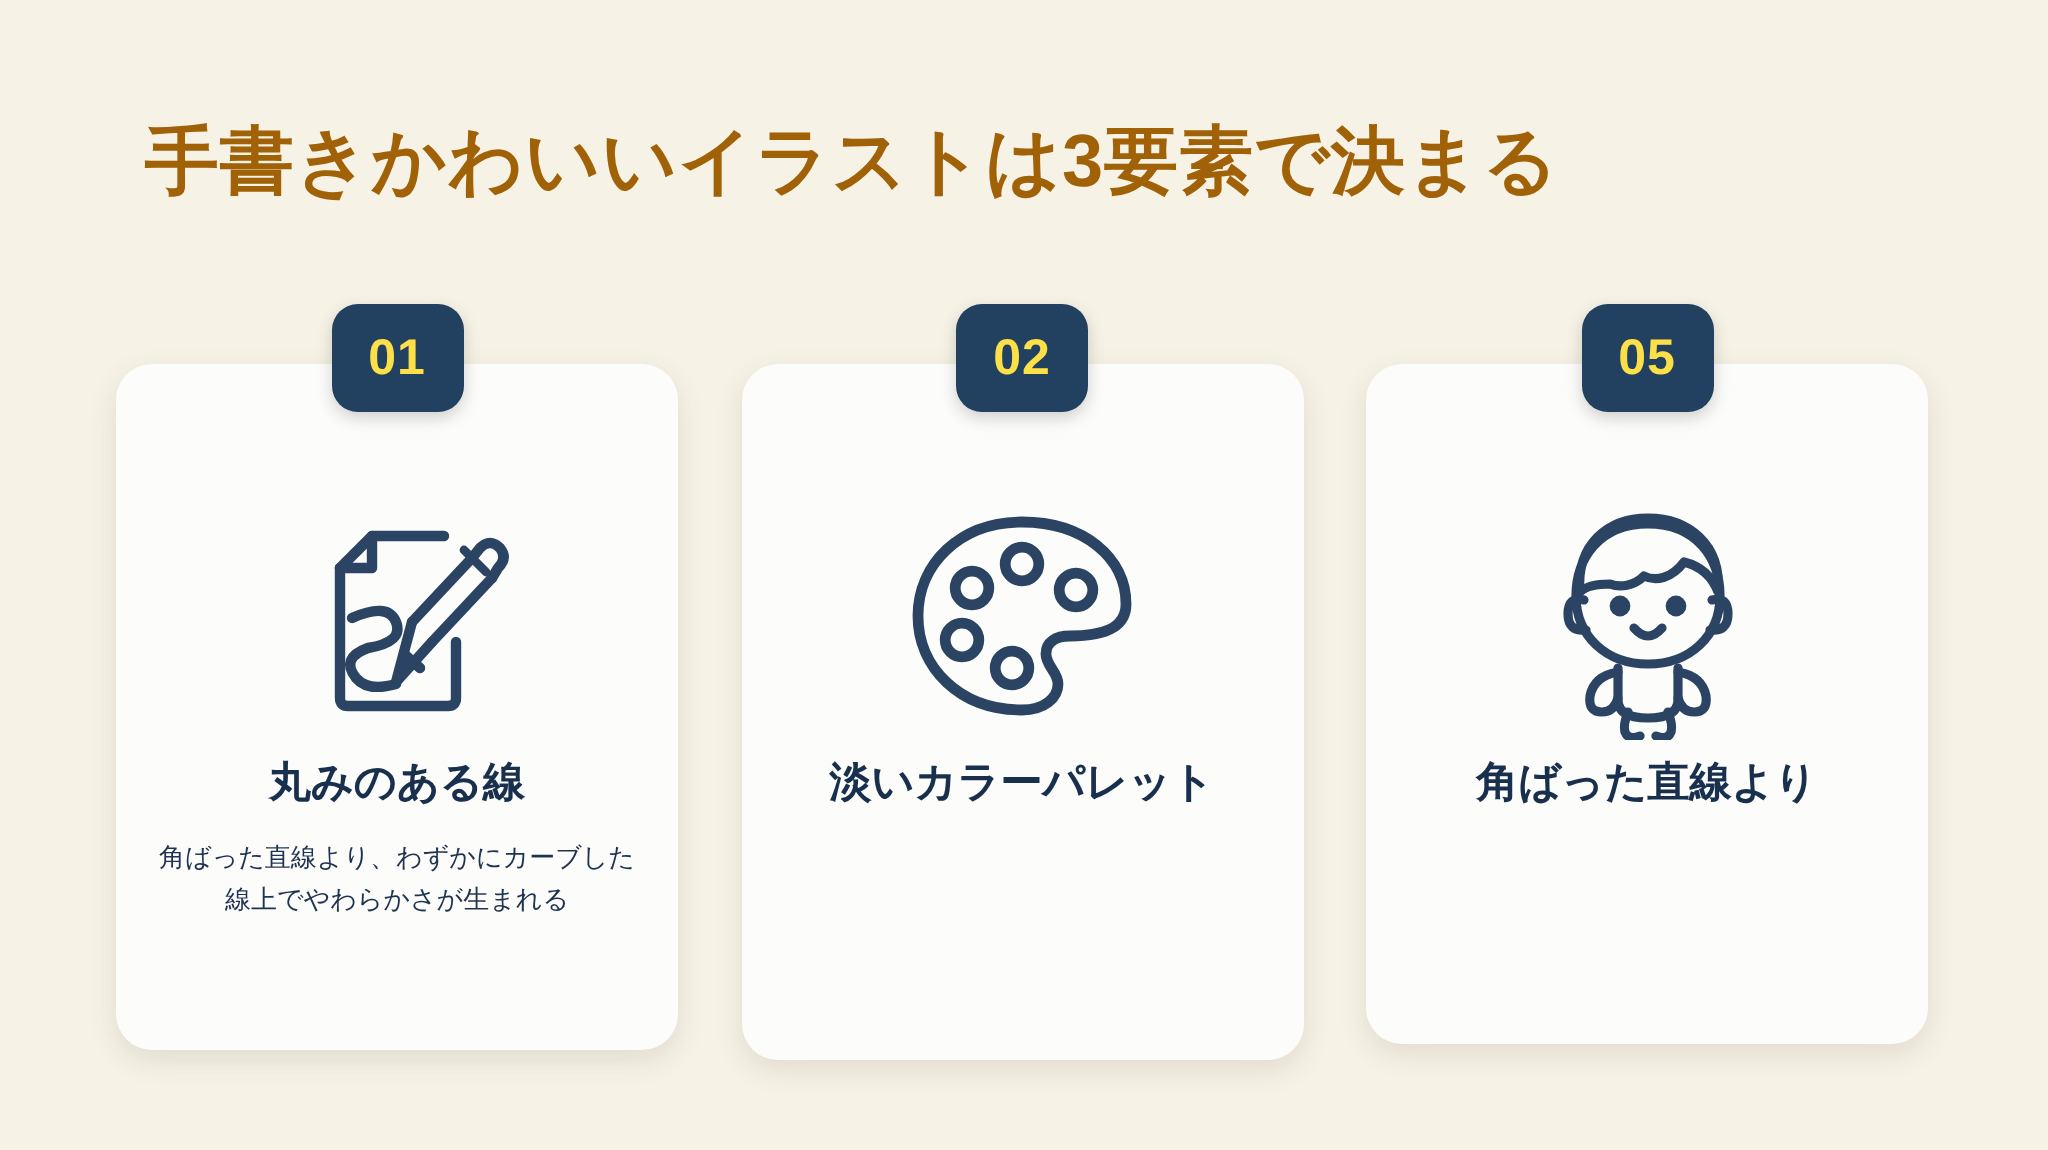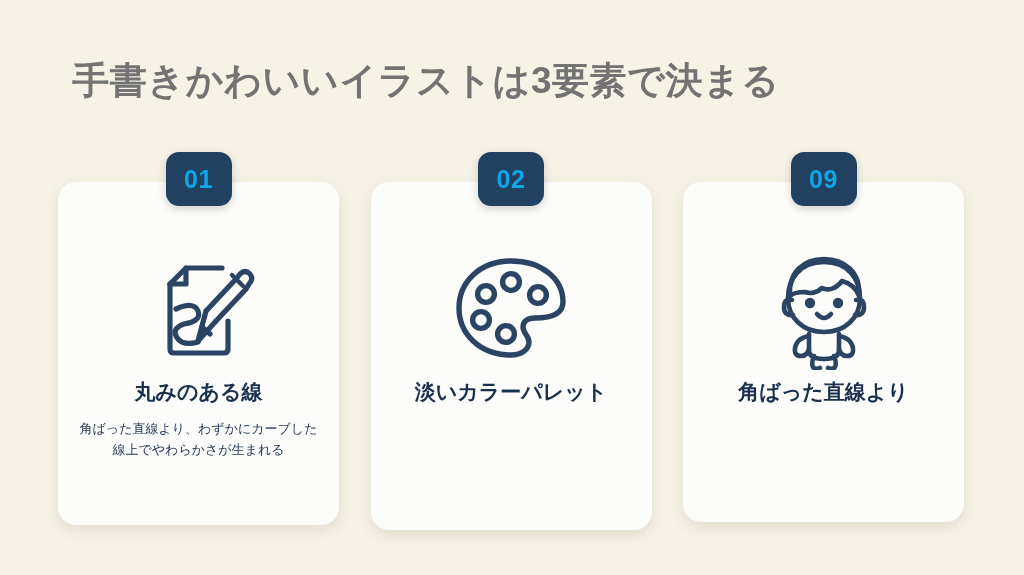--- a/index.html
+++ b/index.html
@@ -27,21 +27,21 @@
   
   .title {
     position: absolute;
     top: 58px;
     left: 0;
     width: 852px;
     text-align: center;
     font-size: 37px;
     font-weight: 700;
     letter-spacing: 0.5px;
-    color: #737373;
+    color: #a16207;
     line-height: 1.25;
     white-space: nowrap;
   }
 
   
   .cards {
     position: absolute;
     top: 182px;
     left: 58px;
     width: 906px;
@@ -70,21 +70,21 @@
     left: 50%;
     transform: translateX(-50%);
     width: 66px;
     height: 54px;
     background: #22405f;
     border-radius: 13px;
     box-shadow: 0 3px 8px rgba(60, 55, 40, 0.22);
     display: flex;
     align-items: center;
     justify-content: center;
-    color: #0ea5e9;
+    color: #fde047;
     font-size: 25px;
     font-weight: 700;
     letter-spacing: 0.5px;
   }
 
   
   .icon-wrap {
     height: 132px;
     display: flex;
     align-items: center;
@@ -175,21 +175,21 @@
           <circle cx="31" cy="68" r="8.4"></circle>
           <circle cx="56" cy="82" r="8.4"></circle>
         </svg>
       </div>
 
       <div class="card-heading">淡いカラーパレット</div>
 
     </div>
 
     <div class="card card--3">
-      <div class="badge">09</div>
+      <div class="badge">05</div>
 
       <div class="icon-wrap">
         <svg width="124" height="124" viewBox="0 0 124 124" fill="none" stroke="#2b4463" stroke-width="4.6" stroke-linecap="round" stroke-linejoin="round">
 
           <path d="M30 54 q-8 -2 -8 7 q0 9 9 8"></path>
           <path d="M94 54 q8 -2 8 7 q0 9 -9 8"></path>
 
           <path d="M62 16 C38 16 26 33 26 52 C26 72 41 86 62 86 C83 86 98 72 98 52 C98 33 86 16 62 16 Z"></path>
 
           <path d="M28 50 C26 26 42 13 62 13 C82 13 99 26 97 50

